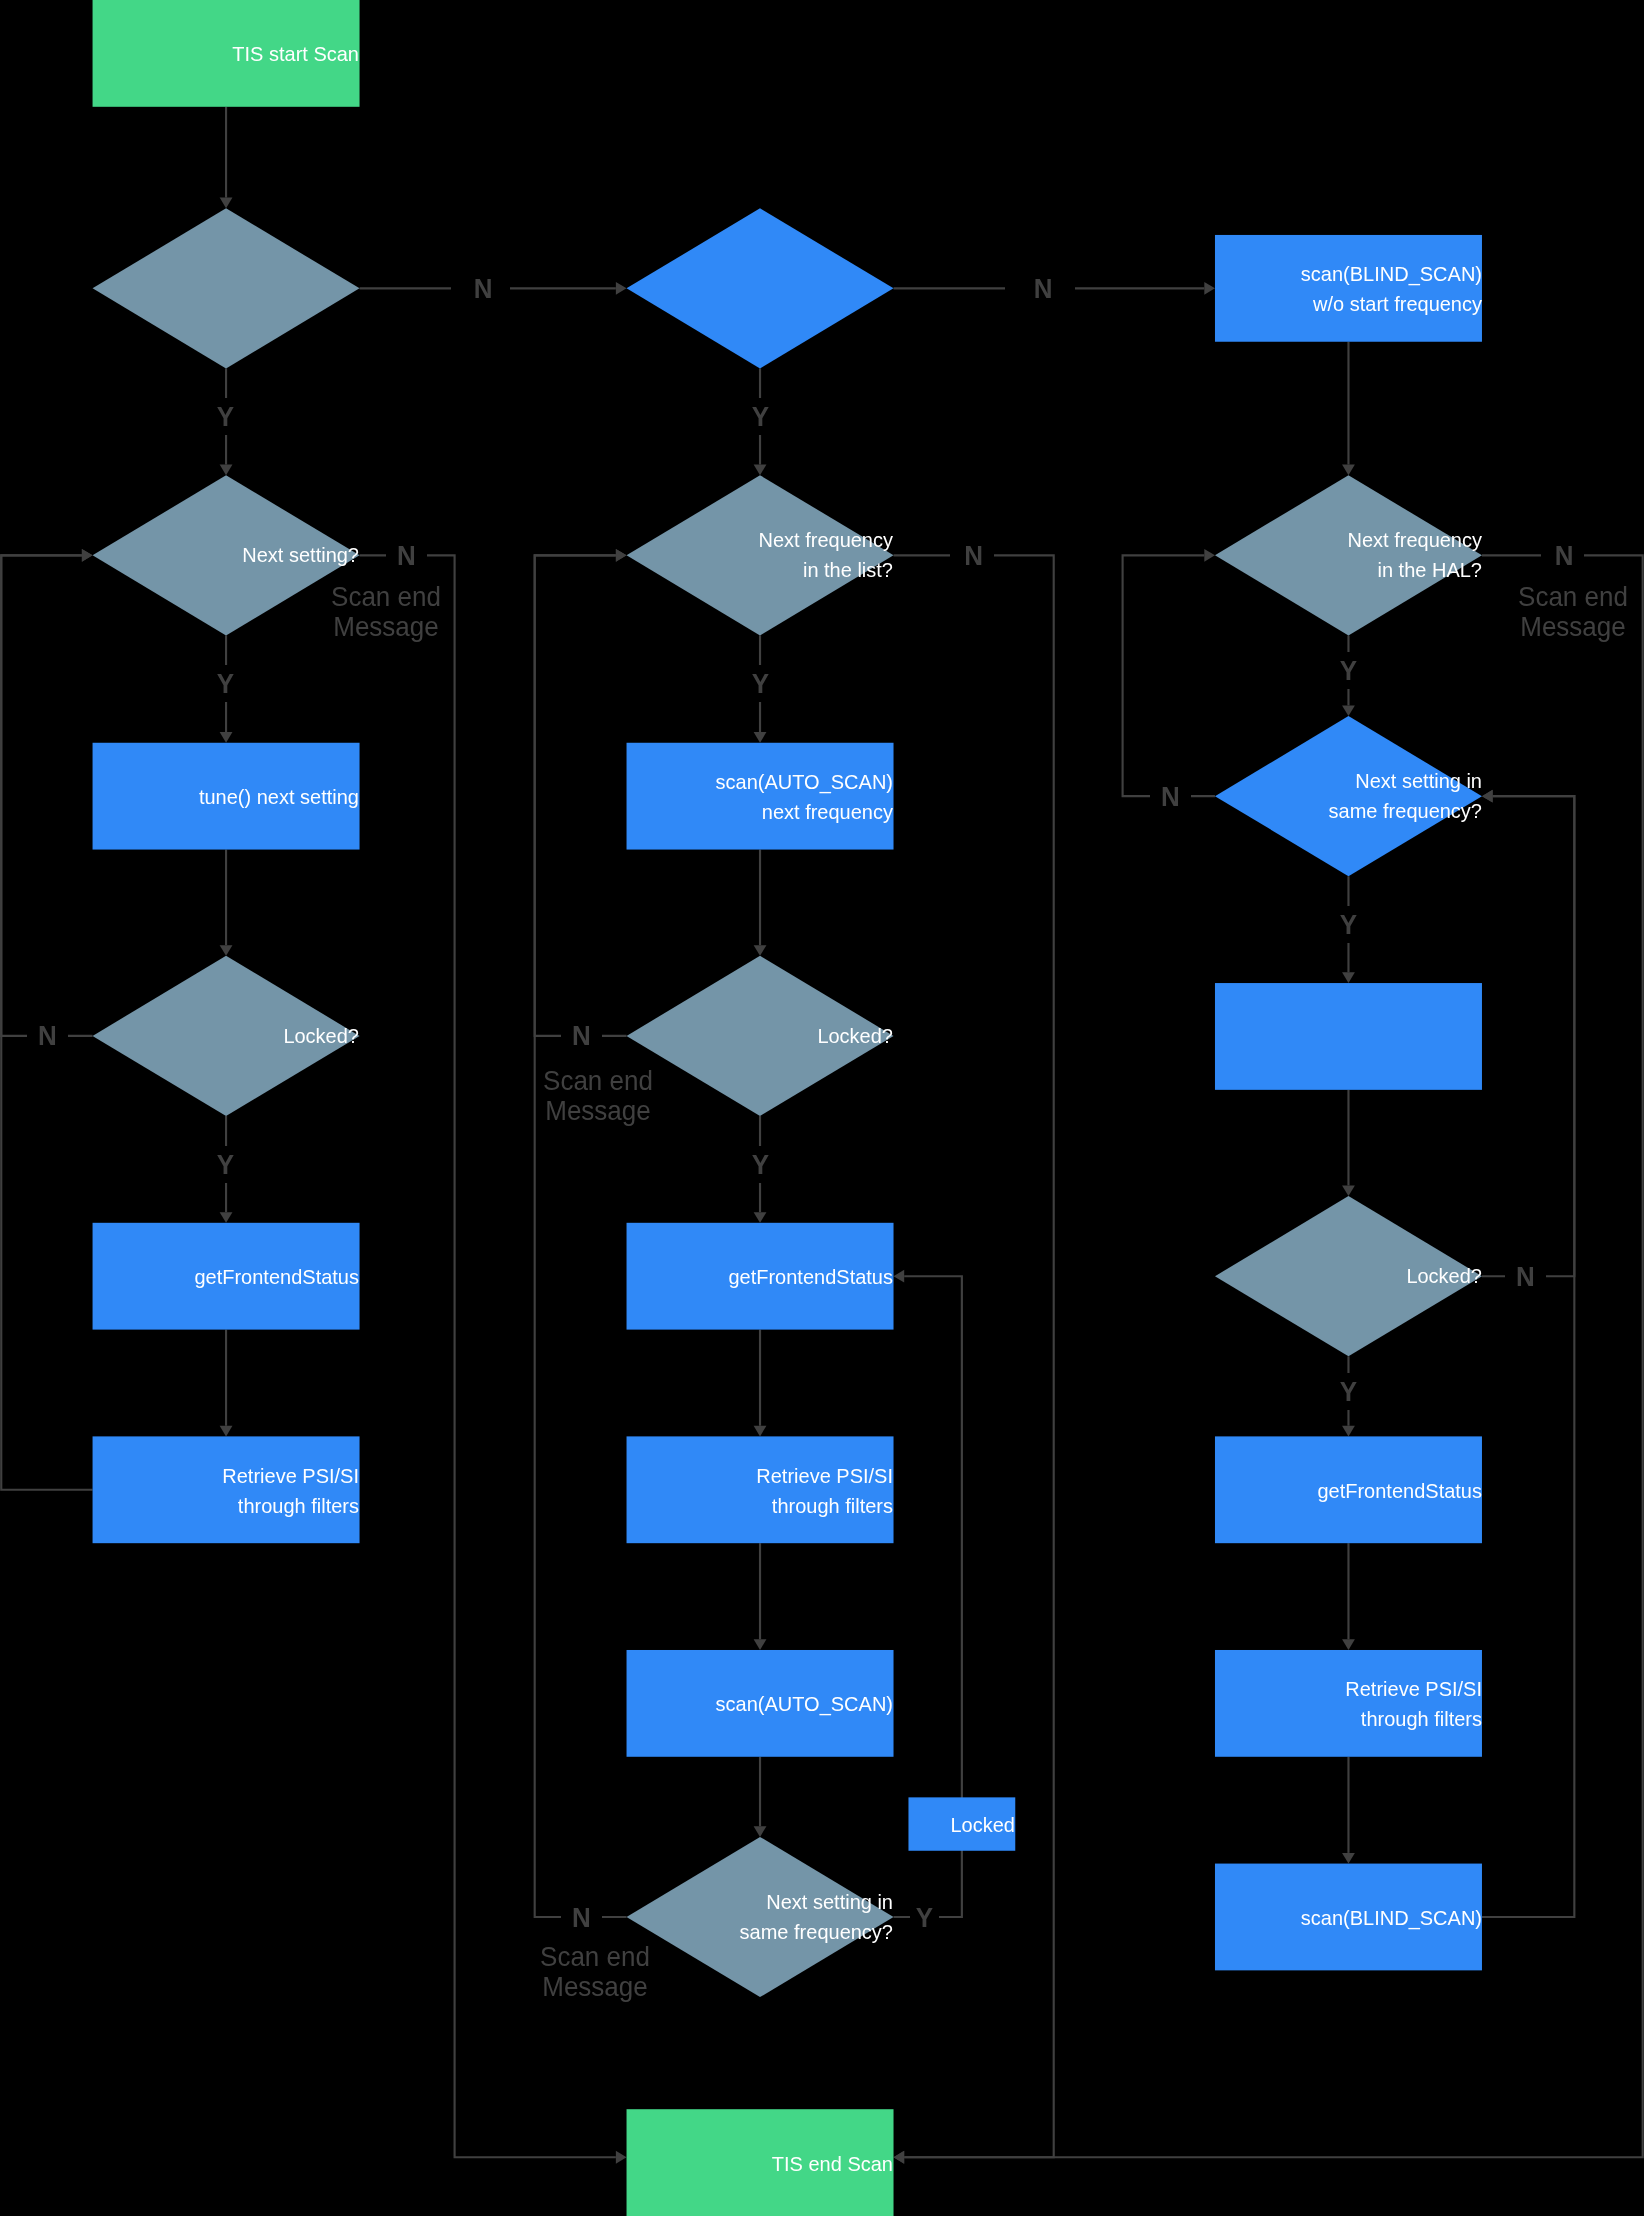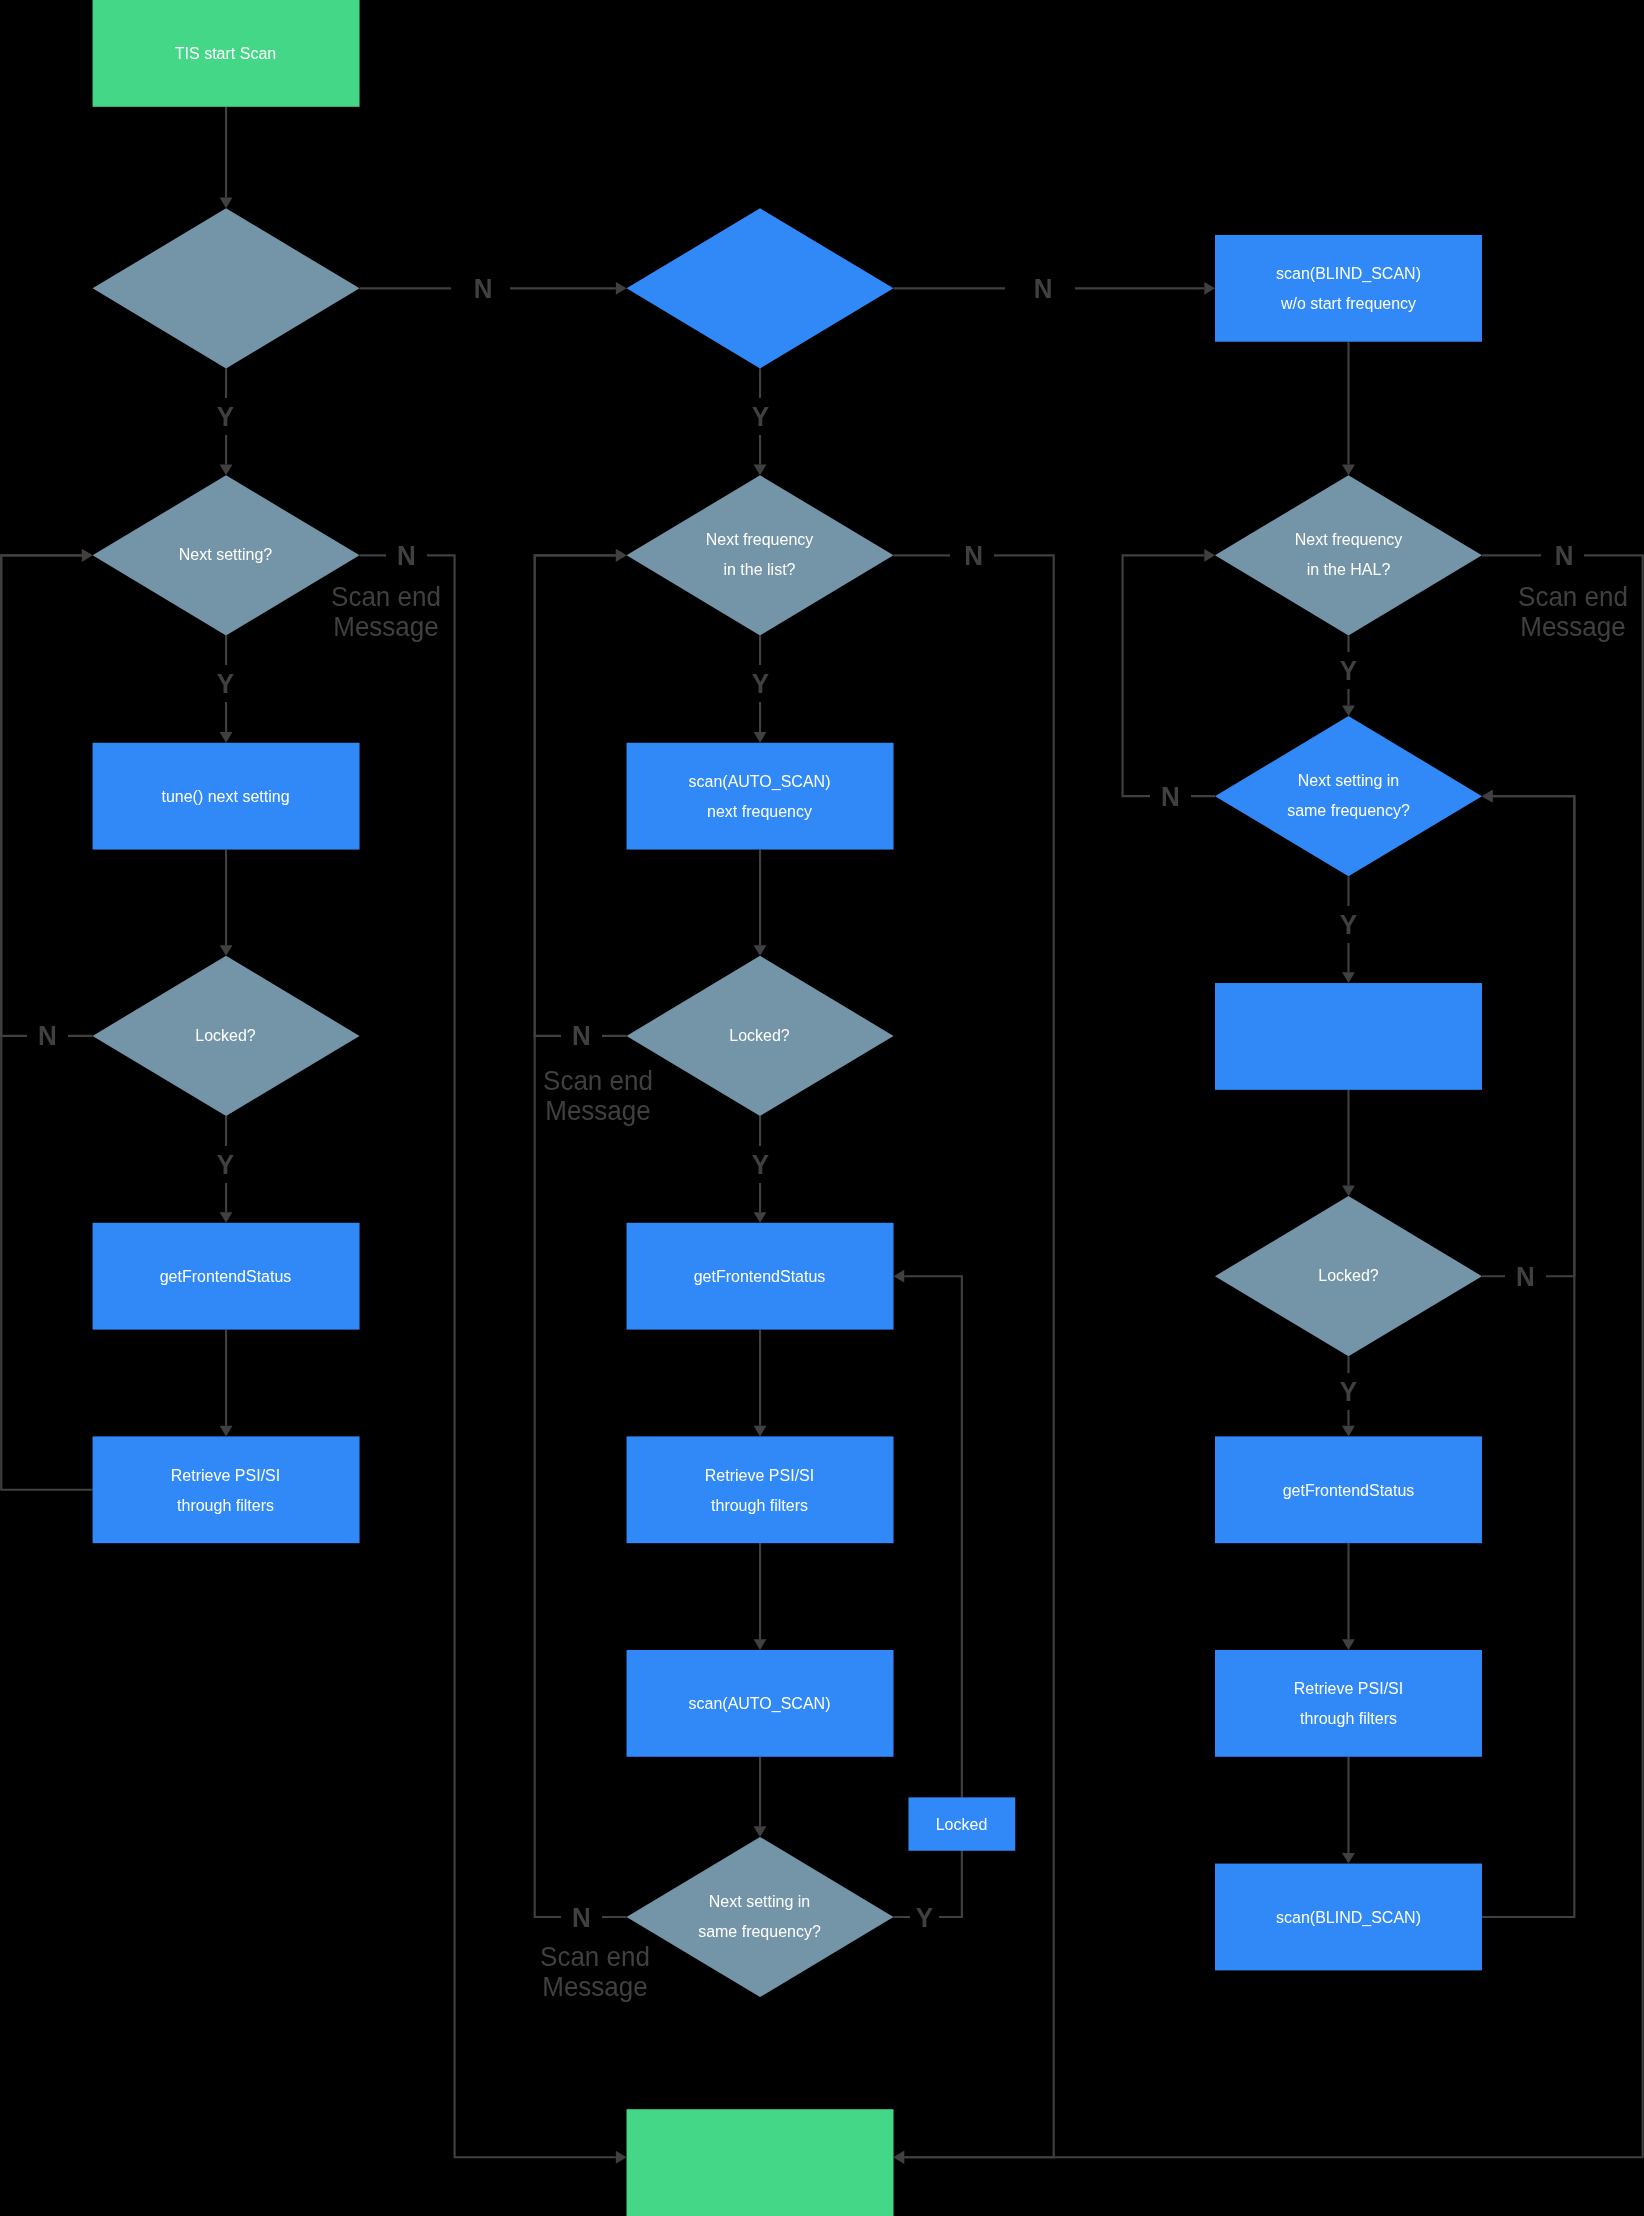--- a/index.html
+++ b/index.html
@@ -4,22 +4,22 @@
 html,body{background:#000000;}
 body{width:1645px;height:2216px;position:relative;overflow:hidden;
  font-family:"Liberation Sans", sans-serif;}
 .stage{position:absolute;left:0;top:0;width:1645px;height:2216px;}
 svg.canvas{position:absolute;left:0;top:0;display:block;}
 .edge{fill:none;stroke:#404040;stroke-width:4px;stroke-linecap:butt;stroke-linejoin:miter;}
 .arrow{fill:#404040;stroke:none;}
 .fill-green{fill:#43D787}
 .fill-blue{fill:#3089F7}
 .fill-slate{fill:#7495A8}
-.nodelabel{position:absolute;display:flex;flex-direction:column;align-items:center;
- justify-content:center;color:#FFFFFF;font-size:16px;line-height:30px;white-space:nowrap;}
+.nodelabel{position:absolute;display:flex;flex-direction:column;align-items:flex-end;
+ justify-content:center;color:#FFFFFF;font-size:20px;line-height:30px;white-space:nowrap;}
 .nodelabel .tl{display:block;transform:scaleY(1.045);}
 .edgelabel{position:absolute;display:flex;align-items:center;justify-content:center;
  background:#000000;color:#404040;font-size:26px;line-height:30px;font-weight:bold;
  white-space:nowrap;}
 .edgelabel span{display:inline-block;transform:scaleY(1.045);}
 .note{position:absolute;width:214px;text-align:center;color:#404040;font-size:26px;
  line-height:30px;white-space:nowrap;}
 .note .tl{display:block;transform:scaleY(1.045);}
 </style></head>
 <body>
@@ -159,20 +159,23 @@
       <span class="tl">Retrieve PSI/SI</span>
       <span class="tl">through filters</span>
     </div>
 <div class="nodelabel" style="left:626px;top:1650px;width:267px;height:107px">
       <span class="tl">scan(AUTO_SCAN)</span>
     </div>
 <div class="nodelabel" style="left:626px;top:1837px;width:267px;height:160px">
       <span class="tl">Next setting in</span>
       <span class="tl">same frequency?</span>
     </div>
+<div class="nodelabel" style="left:626px;top:2110px;width:267px;height:107px">
+      <span class="tl">TIS end Scan</span>
+    </div>
 <div class="nodelabel" style="left:1215px;top:235px;width:267px;height:107px">
       <span class="tl">scan(BLIND_SCAN)</span>
       <span class="tl">w/o start frequency</span>
     </div>
 <div class="nodelabel" style="left:1215px;top:475px;width:267px;height:160px">
       <span class="tl">Next frequency</span>
       <span class="tl">in the HAL?</span>
     </div>
 <div class="nodelabel" style="left:1215px;top:716px;width:267px;height:160px">
       <span class="tl">Next setting in</span>

